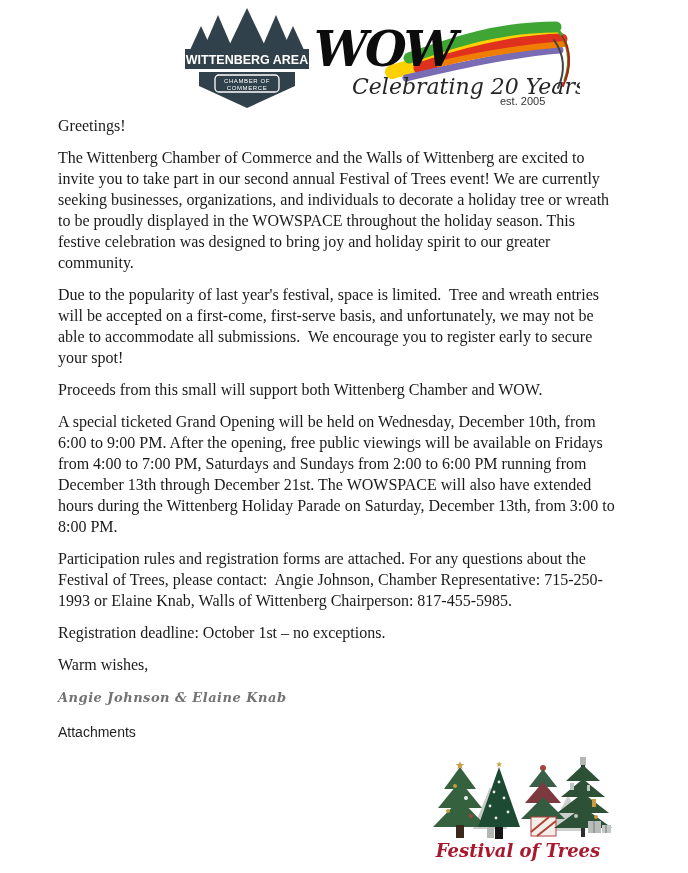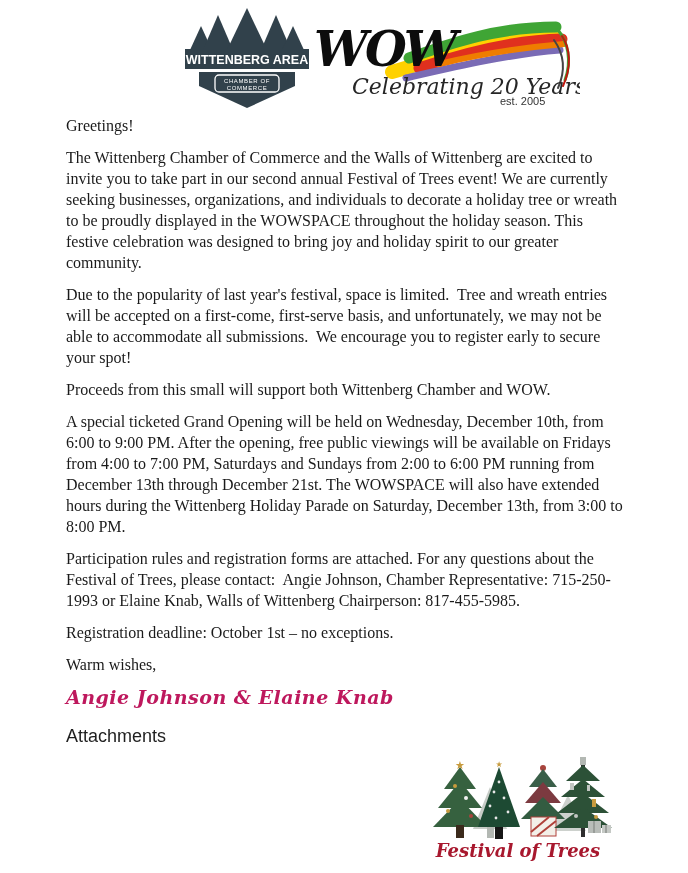--- a/index.html
+++ b/index.html
@@ -1,28 +1,28 @@
 <!DOCTYPE html>
 <html><head>
 <meta charset="utf-8">
 <style>
   html,body { margin:0; padding:0; background:#ffffff; }
   .page {
     position:relative; width:660px; height:873px; background:#ffffff;
     font-family:"Liberation Serif","DejaVu Serif",serif; color:#1a1a1a; overflow:hidden;
   }
   .logo-row { position:absolute; top:6px; left:184px; display:flex; align-items:flex-start; }
-  .letter { position:absolute; top:115px; left:66px; width:561px; font-size:16px; line-height:21px; }
+  .letter { position:absolute; top:115px; left:58px; width:561px; font-size:16px; line-height:21px; }
   .para { margin:0 0 11px 0; white-space:pre-wrap; }
   .closing { margin:8px 0 12px 0; }
   .signature {
     margin:10px 0 12px 0; font-family:"DejaVu Serif",serif; font-style:italic; font-weight:bold;
-    font-size:19px; letter-spacing:0.5px; color:#be185d;
+    font-size:13px; letter-spacing:0.5px; color:#737373;
   }
-  .attachments { font-family:"Liberation Sans","DejaVu Sans",sans-serif; font-size:18px; color:#1f1f1f; }
+  .attachments { font-family:"Liberation Sans","DejaVu Sans",sans-serif; font-size:14px; color:#1f1f1f; }
   .festival { position:absolute; left:430px; top:755px; }
 </style>
 </head>
 <body>
 
 <div class="page">
 
   <div class="logo-row">
 
     <svg width="126" height="103" viewBox="0 0 126 103" xmlns="http://www.w3.org/2000/svg">

